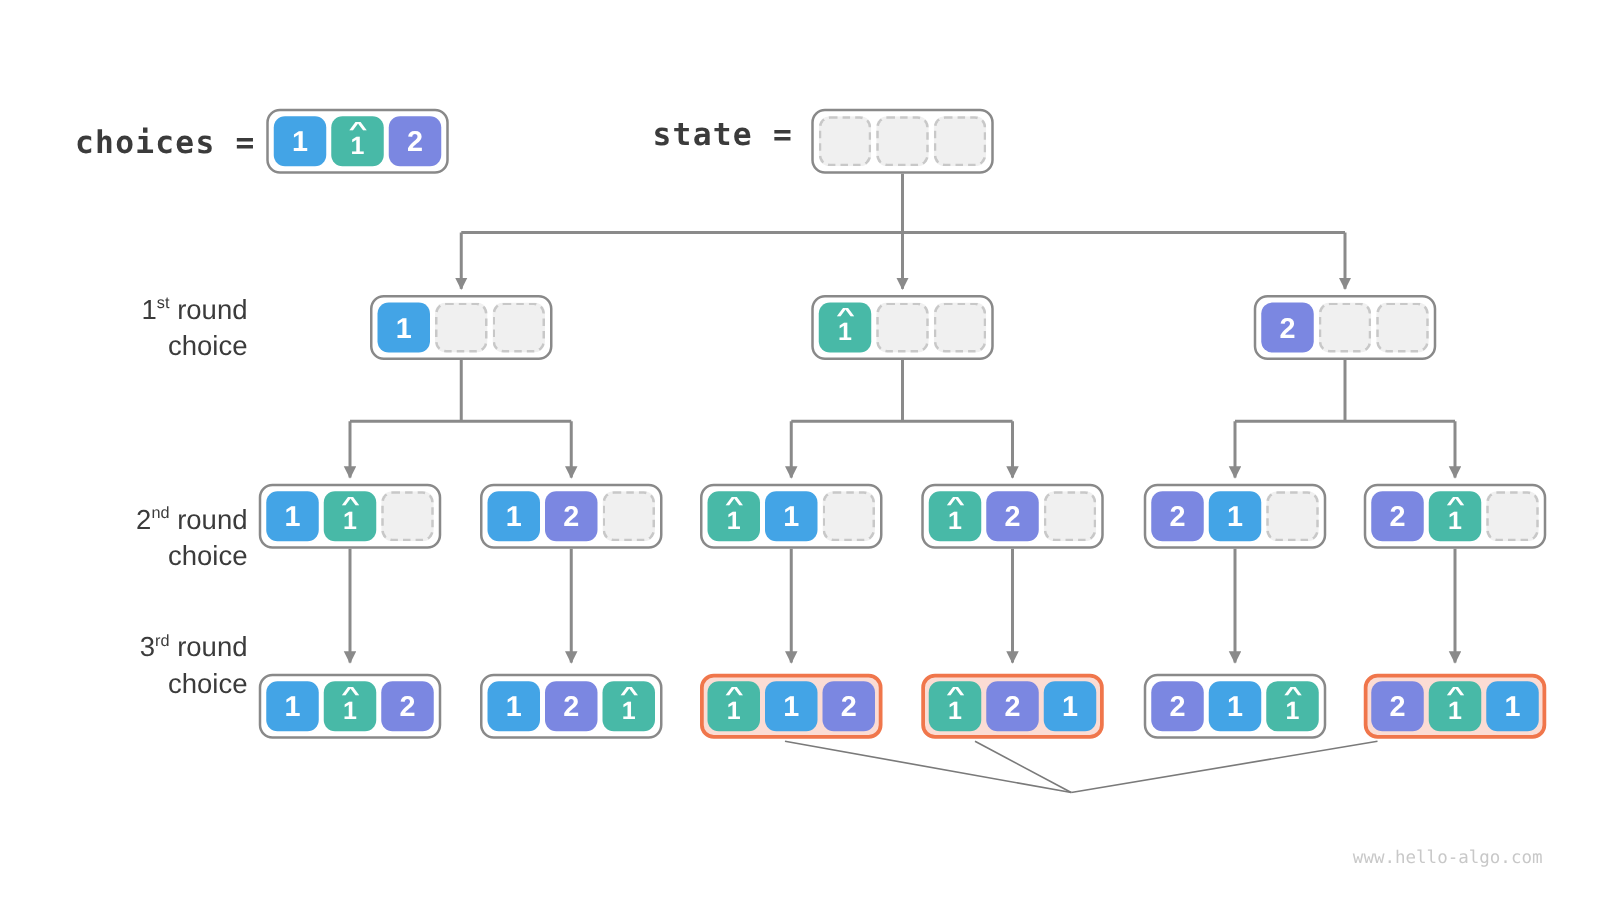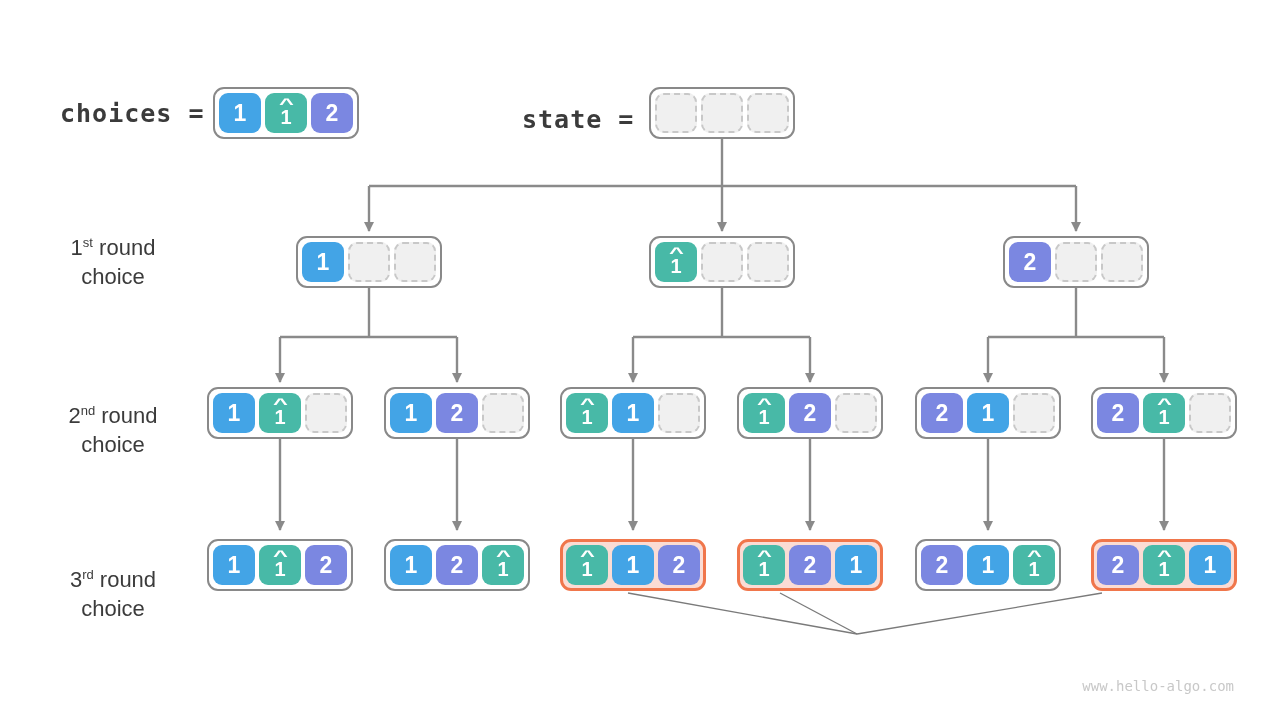--- a/index.html
+++ b/index.html
@@ -3,21 +3,21 @@
 <meta charset="utf-8">
 <style>
   html,body{margin:0;padding:0;background:#fff;}
   .stage{position:relative;width:1280px;height:720px;background:#fff;overflow:hidden;
          font-family:"Liberation Sans",sans-serif;}
   #connectors{position:absolute;left:0;top:0;pointer-events:none;}
 
   .mono-label{position:absolute;font-family:"DejaVu Sans Mono",monospace;font-weight:bold;
               font-size:25px;letter-spacing:1px;color:var(--ink);white-space:pre;}
 
-  .row-label{position:absolute;left:28px;width:170px;text-align:center;
+  .row-label{position:absolute;left:28px;width:170px;text-align:right;
              font-size:22px;line-height:29px;color:var(--ink);}
   .row-label sup{font-size:13px;line-height:0;}
 
   .abox{position:absolute;transform:translateX(-50%);width:146px;height:52px;
         box-sizing:border-box;background:#fff;border:2px solid var(--box-border);
         border-radius:11px;display:flex;align-items:center;justify-content:center;gap:4px;}
   .abox.hl{border:3px solid var(--hl-border);background:var(--hl-fill);}
 
   .cell{width:42px;height:40px;border-radius:9px;color:#fff;
         font-weight:bold;font-size:23px;display:flex;flex-direction:column;
@@ -66,31 +66,31 @@
         <line x1="810" y1="439" x2="810" y2="530" stroke="#8a8a8a" stroke-width="2.4" marker-end="url(#arrow)"></line>
         <line x1="988" y1="439" x2="988" y2="530" stroke="#8a8a8a" stroke-width="2.4" marker-end="url(#arrow)"></line>
         <line x1="1164" y1="439" x2="1164" y2="530" stroke="#8a8a8a" stroke-width="2.4" marker-end="url(#arrow)"></line>
         <line x1="628" y1="593" x2="857" y2="634" stroke="#7a7a7a" stroke-width="1.3"></line>
         <line x1="780" y1="593" x2="857" y2="634" stroke="#7a7a7a" stroke-width="1.3"></line>
         <line x1="1102" y1="593" x2="857" y2="634" stroke="#7a7a7a" stroke-width="1.3"></line>
       </g>
   </svg>
 
   <div class="mono-label" style="left:60px;top:99px">choices =</div>
-  <div class="mono-label" style="left:522px;top:105px">state =</div>
+  <div class="mono-label" style="left:522px;top:93px">state =</div>
 
   <div class="row-label" style="top:233px">
     <div><span>1</span><sup>st</sup><span> round</span></div>
     <div>choice</div>
   </div>
   <div class="row-label" style="top:401px">
     <div><span>2</span><sup>nd</sup><span> round</span></div>
     <div>choice</div>
   </div>
-  <div class="row-label" style="top:565px">
+  <div class="row-label" style="top:503px">
     <div><span>3</span><sup>rd</sup><span> round</span></div>
     <div>choice</div>
   </div>
 
   <div id="boxes">
       <div class="abox" style="left: 286px; top: 87px;">
         <div class="cell" style="background: rgb(67, 164, 230);">1</div>
         <div class="cell" style="background: rgb(72, 185, 167);">
           <span class="hat">^</span>
           <span class="num">1</span>

